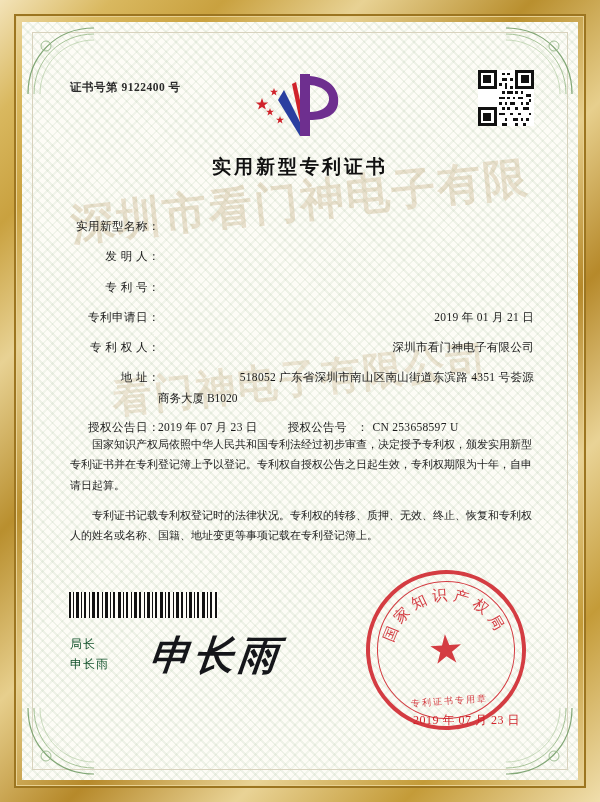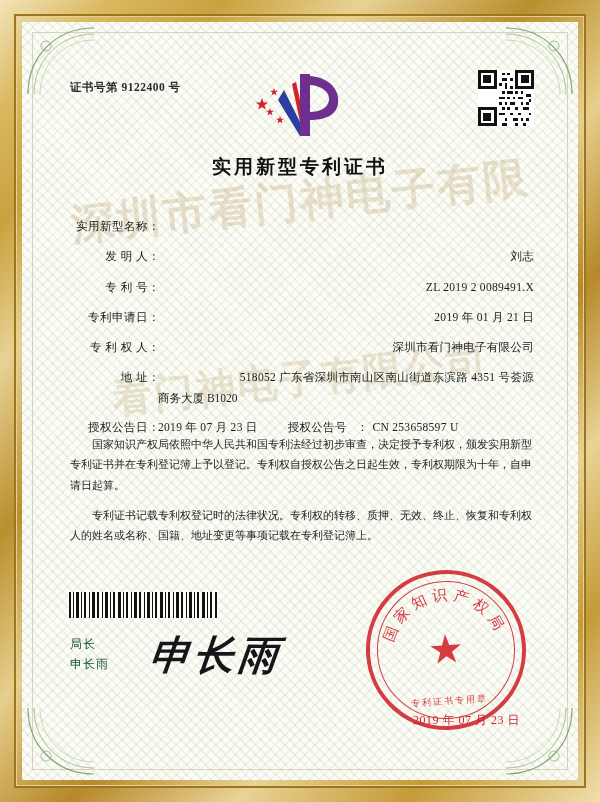--- a/index.html
+++ b/index.html
@@ -398,27 +398,25 @@
     <div class="fields">
 
       <div class="row">
         <div class="lab">实用新型名称</div>
         <div class="colon">：</div>
       </div>
 
       <div class="row">
         <div class="lab">发 明 人</div>
         <div class="colon">：</div>
-        <div class="val">刘志</div>
       </div>
 
       <div class="row">
         <div class="lab">专 利 号</div>
         <div class="colon">：</div>
-        <div class="val">ZL 2019 2 0089491.X</div>
       </div>
 
       <div class="row">
         <div class="lab">专利申请日</div>
         <div class="colon">：</div>
         <div class="val">2019 年 01 月 21 日</div>
       </div>
 
       <div class="row">
         <div class="lab">专 利 权 人</div>

